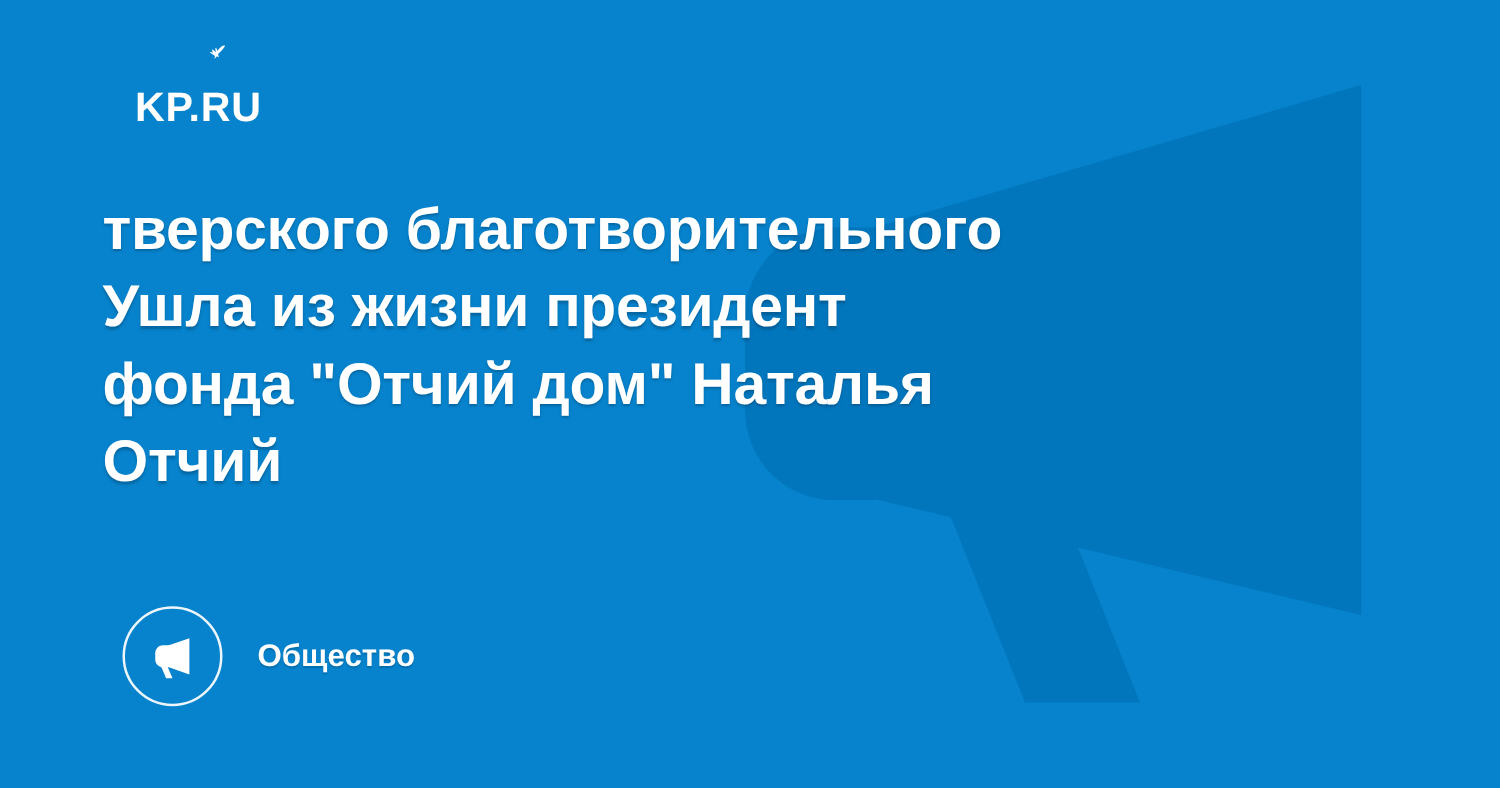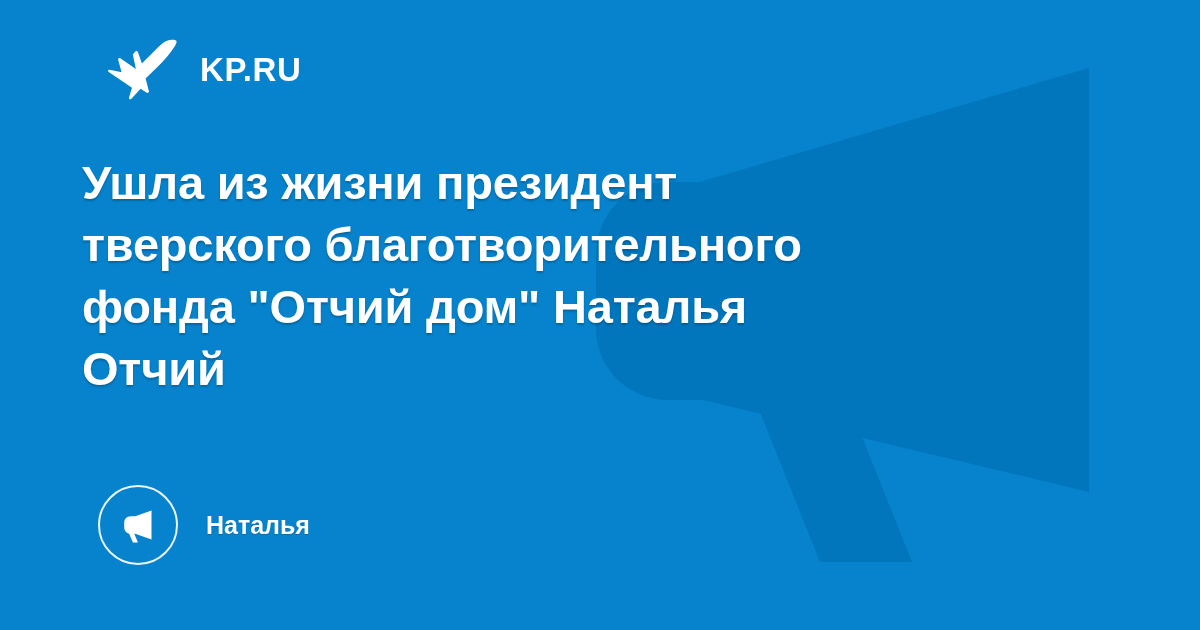--- a/index.html
+++ b/index.html
@@ -32,23 +32,24 @@
     height: 630px;
     pointer-events: none;
   }
 
   
   #brand {
     position: absolute;
     left: 108px;
     top: 36px;
     display: flex;
-    align-items: center;
+    align-items: flex-end;
     gap: 22px;
     height: 66px;
+    flex-direction: column;
   }
 
   #brand-bird { display: block; }
 
   #brand-wordmark {
     color: #ffffff;
     font-size: 33px;
     font-weight: bold;
     letter-spacing: 0.6px;
     line-height: 1;
@@ -151,35 +152,35 @@
                  L37.6 40.5
                  L49.4 29.1
                  C56.0 22.7 61.6 16.0 66.8 8.2
                  C68.4 5.8 69.4 2.6 67.5 2.2 Z"></path>
       </g>
     </svg>
     <span id="brand-wordmark">KP.RU</span>
   </div>
 
   <h1 id="headline">
+    <span class="hl-line">тверского благотворительного</span>
     <span class="hl-line">Ушла из жизни президент</span>
-    <span class="hl-line">тверского благотворительного</span>
     <span class="hl-line">фонда "Отчий дом" Наталья</span>
     <span class="hl-line">Отчий</span>
   </h1>
 
   <div id="rubric">
     <span id="rubric-icon-circle">
       <svg width="42" height="42" viewBox="0 0 42 42" aria-hidden="true">
         <g fill="#ffffff">
 
           <path d="M34.5 6.5 L34.5 35.5 L17.5 29.6 L17.5 12.4 Z"></path>
 
           <path d="M18.2 12.2 L18.2 29.8 L13.6 29.8 C10.0 29.8 7.2 27.0 7.2 23.5 L7.2 18.5 C7.2 15.0 10.0 12.2 13.6 12.2 Z"></path>
 
           <path d="M11.2 27.6 L16.3 27.6 L21.0 38.6 L15.9 38.6 Z"></path>
         </g>
       </svg>
     </span>
-    <span id="rubric-label">Наталья</span>
+    <span id="rubric-label">Общество</span>
   </div>
 
 </div>
 
 </body></html>

